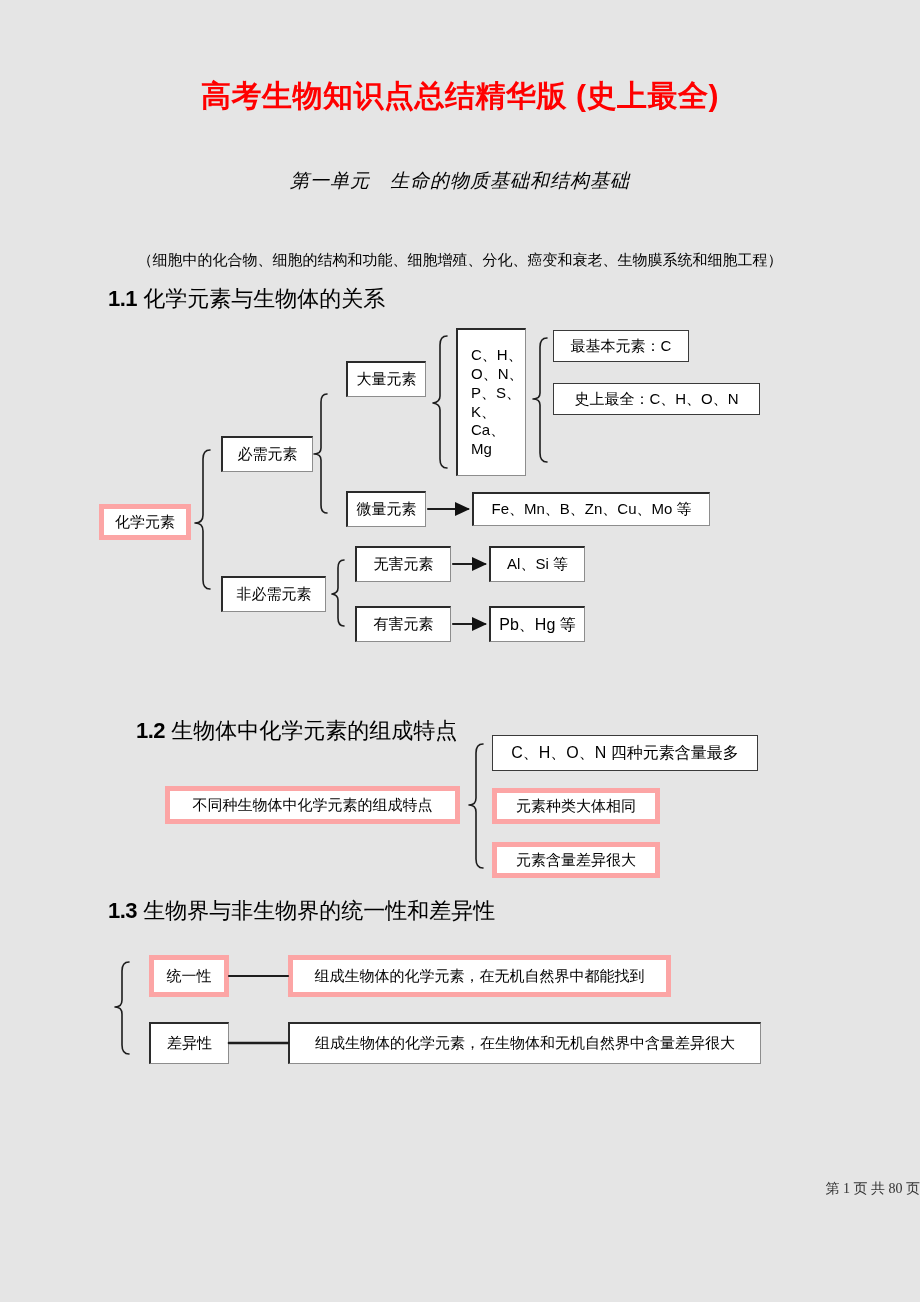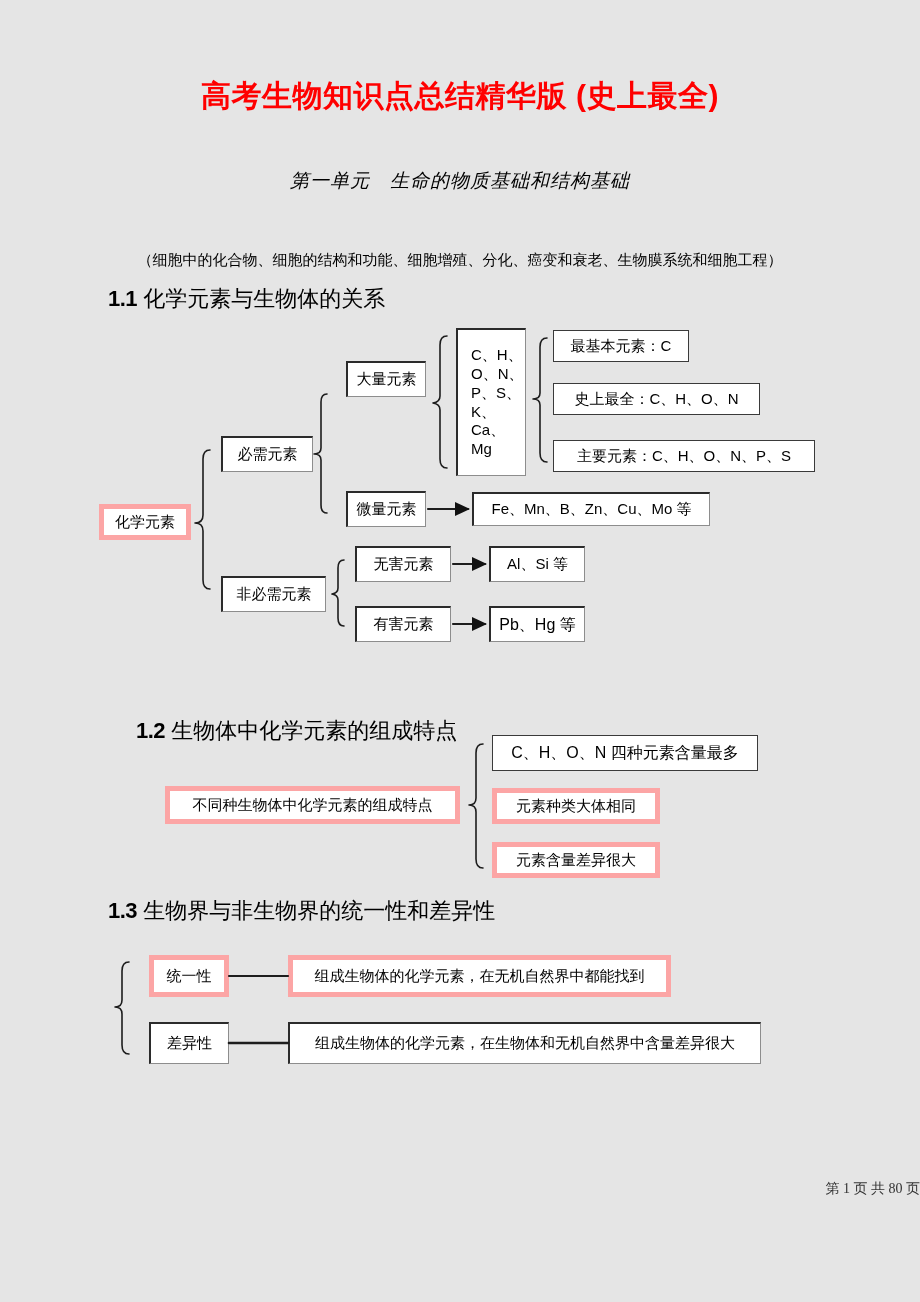--- a/index.html
+++ b/index.html
@@ -158,21 +158,20 @@
     <span class="l">O、N、</span>
     <span class="l">P、S、</span>
     <span class="l">K、Ca、</span>
     <span class="l">Mg</span>
   </div>
 
   <div class="dbox dark" style="left:553px; top:330px; width:136px; height:32px; font-size:15px;">最基本元素：C</div>
 
   <div class="dbox dark" style="left:553px; top:383px; width:207px; height:32px; font-size:15px;">史上最全：C、H、O、N</div>
 
-  <div class="dbox dark" style="left:553px; top:440px; width:262px; height:32px; font-size:15px;">主要元素：C、H、O、N、P、S</div>
 
   <div class="dbox sh" style="left:472px; top:492px; width:238px; height:34px; font-size:15px;">Fe、Mn、B、Zn、Cu、Mo 等</div>
 
   <div class="dbox sh" style="left:355px; top:546px; width:96px; height:36px; font-size:15px;">无害元素</div>
 
   <div class="dbox sh" style="left:355px; top:606px; width:96px; height:36px; font-size:15px;">有害元素</div>
 
   <div class="dbox sh" style="left:489px; top:546px; width:96px; height:36px; font-size:15px;">Al、Si 等</div>
 
   <div class="dbox sh" style="left:489px; top:606px; width:96px; height:36px; font-size:16px;">Pb、Hg 等</div>

